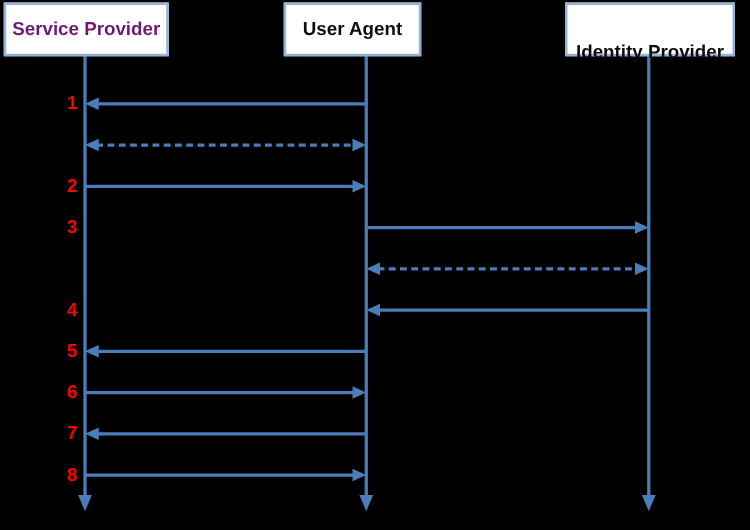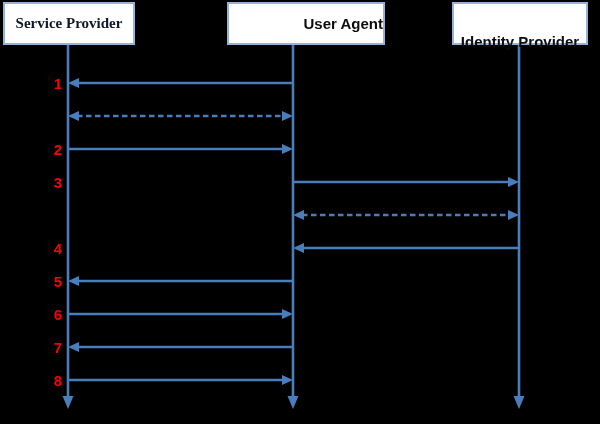--- a/index.html
+++ b/index.html
@@ -101,24 +101,24 @@
         <line x1="77" y1="347" x2="293" y2="347" stroke="#4a7ebb" stroke-width="2.6"></line>
         <polygon points="68,347 79,342 79,352" fill="#4a7ebb"></polygon>
       </g>
       <g>
         <line x1="68" y1="380" x2="284" y2="380" stroke="#4a7ebb" stroke-width="2.6"></line>
         <polygon points="293,380 282,375 282,385" fill="#4a7ebb"></polygon>
       </g>
     </svg>
 
   <div class="actor-box" style="left: 3px; width: 132px; border-color: rgb(149, 179, 215); background: rgb(255, 255, 255);">
-    <span class="actor-label" style="color: #0f172a; font-family: Liberation Serif, serif;">Service Provider</span>
+    <span class="actor-label" style="color: #701a75;">Service Provider</span>
   </div>
 
-  <div class="actor-box" style="left: 227px; width: 158px; border-color: rgb(149, 179, 215); background: rgb(255, 255, 255); justify-content: flex-end;">
+  <div class="actor-box" style="left: 227px; width: 110px; border-color: rgb(149, 179, 215); background: rgb(255, 255, 255);">
     <span class="actor-label" style="color: rgb(13, 13, 13);">User Agent</span>
   </div>
 
   <div class="actor-box" style="left: 452px; width: 136px; border-color: rgb(149, 179, 215); background: rgb(255, 255, 255);">
     <span class="actor-label" style="color: rgb(13, 13, 13); margin-top: 36px;">Identity Provider</span>
   </div>
 
   <div id="numbers">
       <div class="step-number" style="top: 83px; color: rgb(255, 0, 0);">1</div>
       <div class="step-number" style="top: 149px; color: rgb(255, 0, 0);">2</div>

